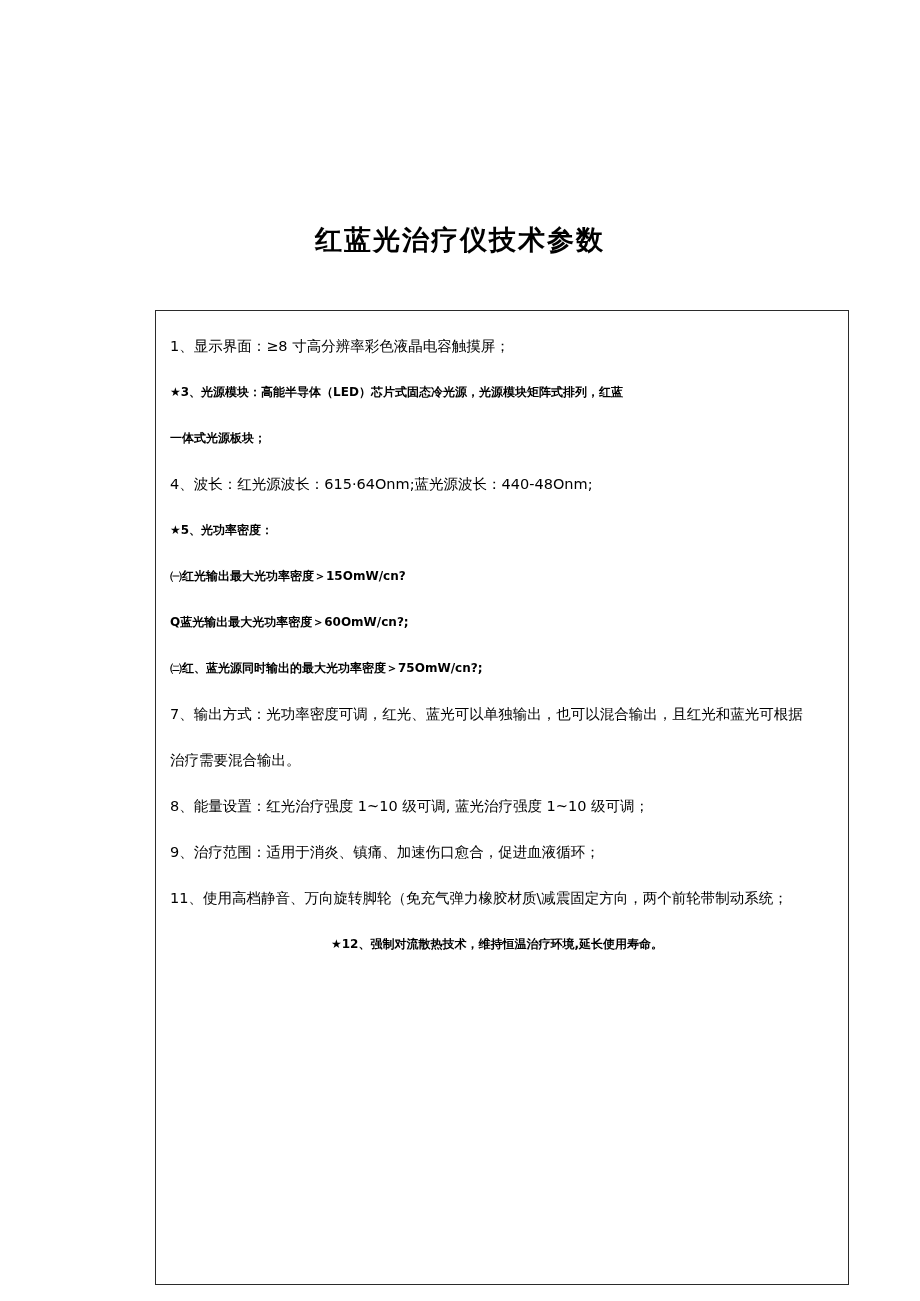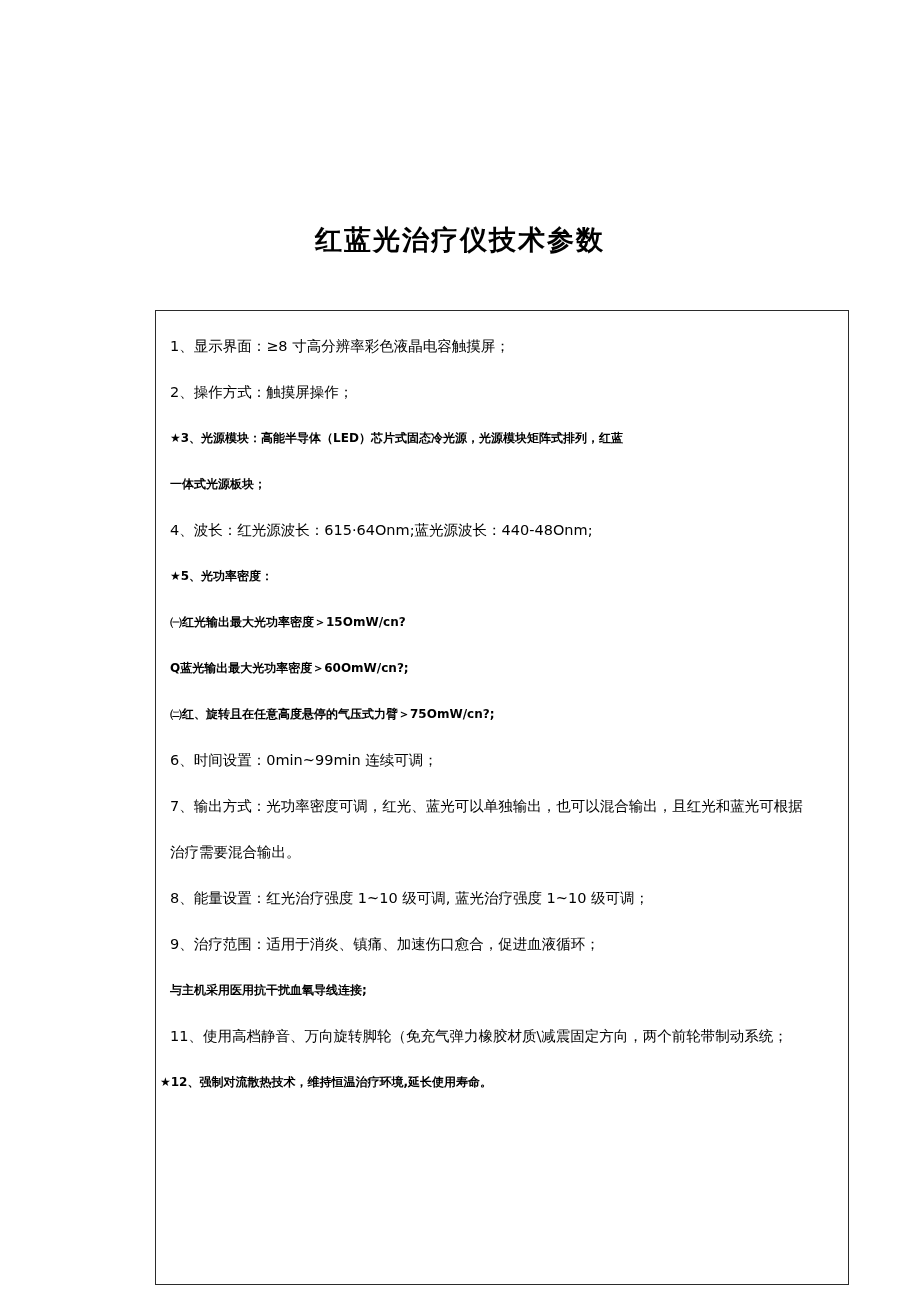--- a/index.html
+++ b/index.html
@@ -48,41 +48,39 @@
     white-space: nowrap;
     font-family: "DejaVu Sans", sans-serif;
   }
   .spec-line.bold {
     font-weight: bold;
     font-size: 12px;
   }
   
   .spec-line:last-child {
     margin-left: -10px;
+    text-align: center;
   }
 </style>
 </head>
 <body>
 
 <div class="page">
   <h1 class="title">红蓝光治疗仪技术参数</h1>
 
   <div class="spec-box">
 
   <div class="spec-line">1、显示界面：≥8 寸高分辨率彩色液晶电容触摸屏；</div>
-      <div class="spec-line">2、操作方式：触摸屏操作；</div>
       <div class="spec-line bold">★3、光源模块：高能半导体（LED）芯片式固态冷光源，光源模块矩阵式排列，红蓝</div>
       <div class="spec-line bold">一体式光源板块；</div>
       <div class="spec-line">4、波长：红光源波长：615·64Onm;蓝光源波长：440-48Onm;</div>
       <div class="spec-line bold">★5、光功率密度：</div>
       <div class="spec-line bold">㈠红光输出最大光功率密度＞15OmW/cn?</div>
       <div class="spec-line bold">Q蓝光输出最大光功率密度＞60OmW/cn?;</div>
-      <div class="spec-line bold">㈡红、旋转且在任意高度悬停的气压式力臂＞75OmW/cn?;</div>
-      <div class="spec-line">6、时间设置：0min~99min 连续可调；</div>
+      <div class="spec-line bold">㈡红、蓝光源同时输出的最大光功率密度＞75OmW/cn?;</div>
       <div class="spec-line">7、输出方式：光功率密度可调，红光、蓝光可以单独输出，也可以混合输出，且红光和蓝光可根据</div>
       <div class="spec-line">治疗需要混合输出。</div>
       <div class="spec-line">8、能量设置：红光治疗强度 1~10 级可调, 蓝光治疗强度 1~10 级可调；</div>
       <div class="spec-line">9、治疗范围：适用于消炎、镇痛、加速伤口愈合，促进血液循环；</div>
-      <div class="spec-line bold">与主机采用医用抗干扰血氧导线连接;</div>
       <div class="spec-line">11、使用高档静音、万向旋转脚轮（免充气弹力橡胶材质\减震固定方向，两个前轮带制动系统；</div>
       <div class="spec-line bold">★12、强制对流散热技术，维持恒温治疗环境,延长使用寿命。</div>
     </div>
 </div>
 
 </body></html>

